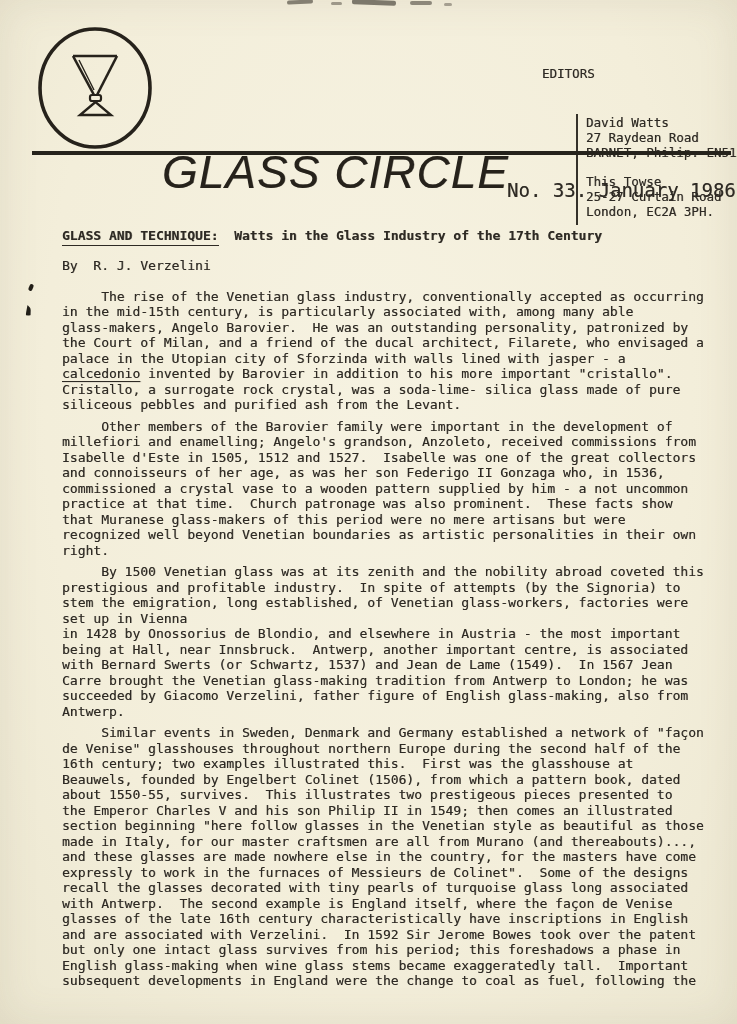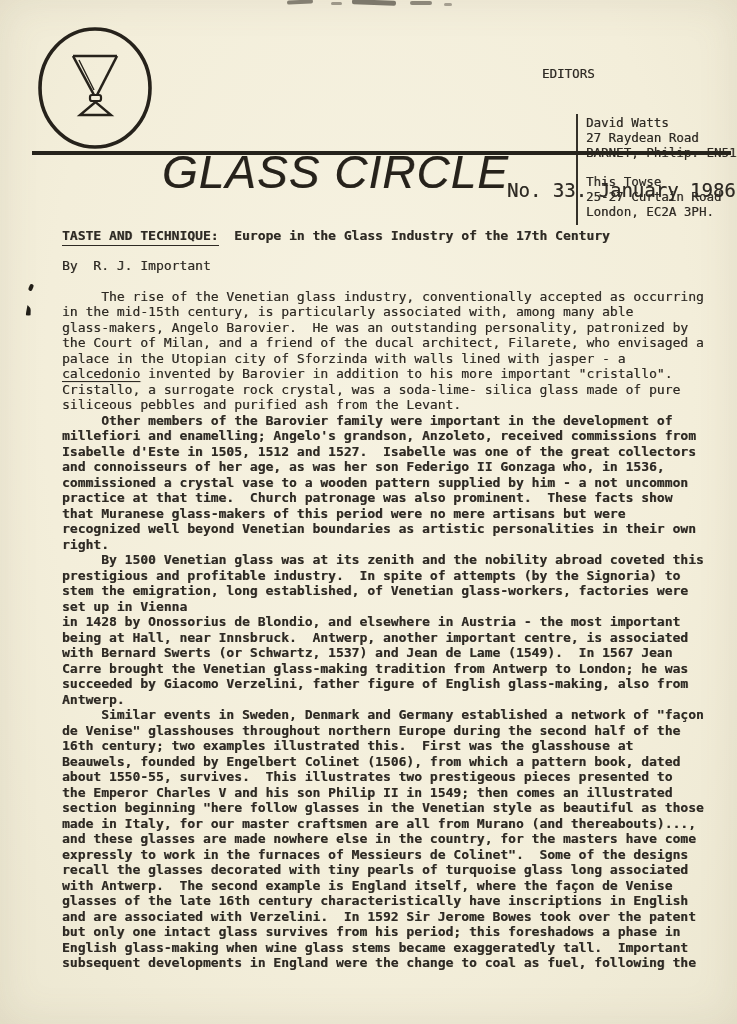--- a/index.html
+++ b/index.html
@@ -33,21 +33,21 @@
   .issue{position:absolute;left:507px;top:179px;font-size:19px;white-space:pre;
     text-shadow:0.4px 0.2px 0 rgba(46,42,36,0.5);}
   .article{position:absolute;left:62px;top:228px;width:660px;
     font-size:13px;line-height:15.5px;
     text-shadow:0.4px 0.2px 0 rgba(46,42,36,0.5);}
   .heading{margin:0;font-size:13px;font-weight:bold;white-space:pre;line-height:15.5px;}
   .heading .u{border-bottom:1.6px solid #2e2a24;padding-bottom:2px;}
   .byline{margin-top:14.5px;white-space:pre;}
   .paras{margin-top:15px;}
   .para{white-space:pre;}
-  .para + .para{font-weight:bold;}
+  .para + .para{margin-top:6px;}
   .para u{text-decoration:underline;text-underline-offset:2.5px;}
   
   .smudge{position:absolute;background:#4d483e;border-radius:2px;}
   .mark{position:absolute;background:#211e18;border-radius:2px;}
 </style>
 </head>
 <body>
 
 <div class="page">
 
@@ -77,22 +77,22 @@
       <div class="ed-label">EDITORS</div>
       <div class="ed-list"><div class="editor-group"><div>David Watts</div><div>27 Raydean Road</div><div>BARNET, Philip. EN51AN</div></div><div class="editor-group"><div>This Towse</div><div>25-27 Curtain Road</div><div>London, EC2A 3PH.</div></div></div>
     </div>
   </header>
 
   <div class="rule"></div>
 
   <div class="issue">No. 33. January 1986</div>
 
   <article class="article">
-    <h1 class="heading"><span class="u">TASTE AND TECHNIQUE:</span><span>  Europe in the Glass Industry of the 17th Century</span></h1>
-    <div class="byline">By  R. J. Important</div>
+    <h1 class="heading"><span class="u">GLASS AND TECHNIQUE:</span><span>  Watts in the Glass Industry of the 17th Century</span></h1>
+    <div class="byline">By  R. J. Verzelini</div>
     <div class="paras">
         <div class="para">     The rise of the Venetian glass industry, conventionally accepted as occurring
 in the mid-15th century, is particularly associated with, among many able
 glass-makers, Angelo Barovier.  He was an outstanding personality, patronized by
 the Court of Milan, and a friend of the ducal architect, Filarete, who envisaged a
 palace in the Utopian city of Sforzinda with walls lined with jasper - a
 <u>calcedonio</u> invented by Barovier in addition to his more important "cristallo".
 Cristallo, a surrogate rock crystal, was a soda-lime- silica glass made of pure
 siliceous pebbles and purified ash from the Levant.</div>
         <div class="para">     Other members of the Barovier family were important in the development of

